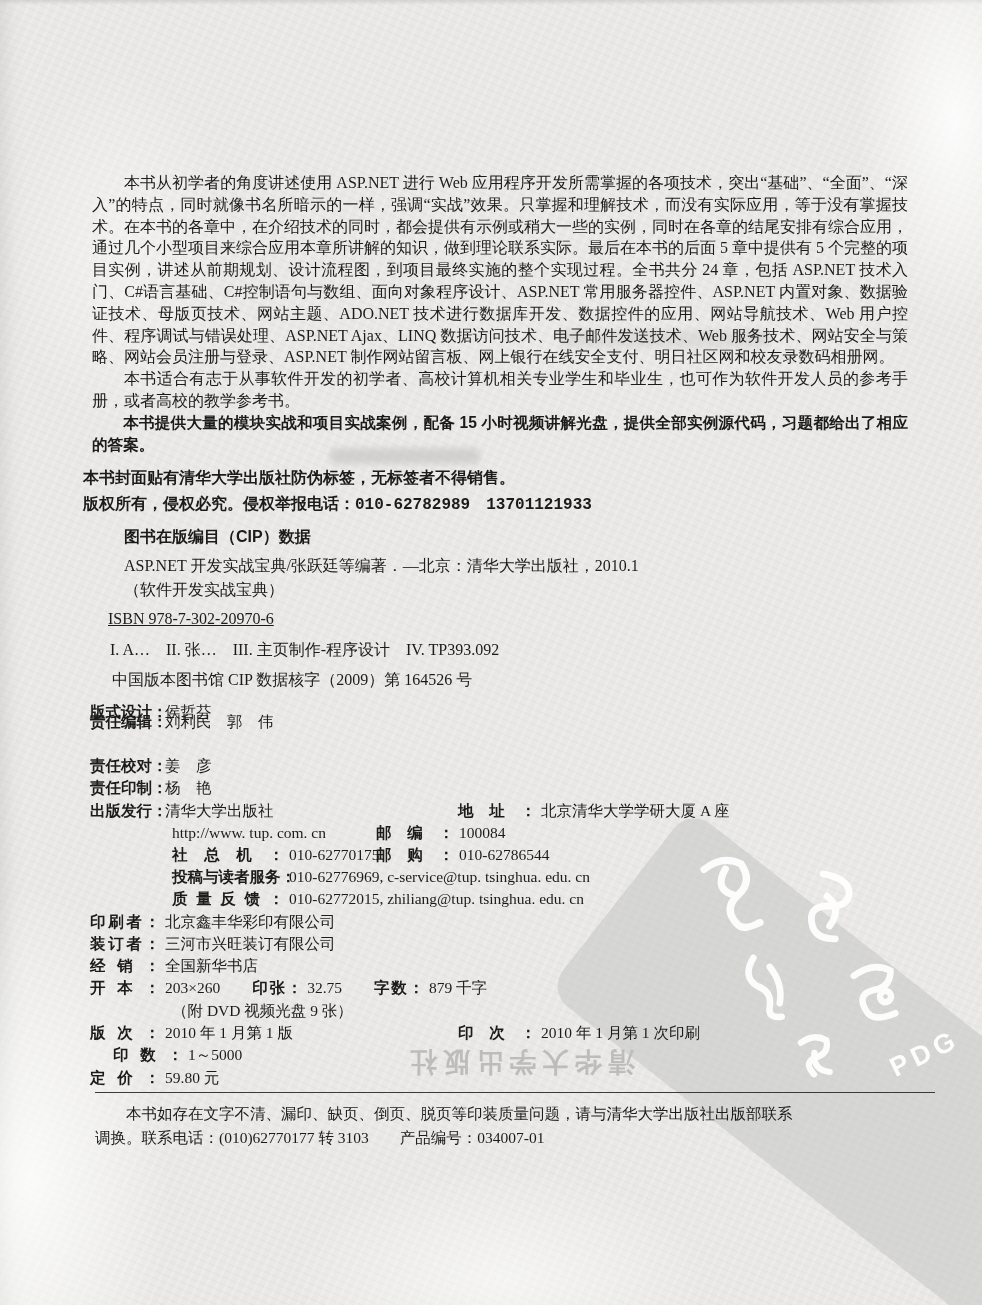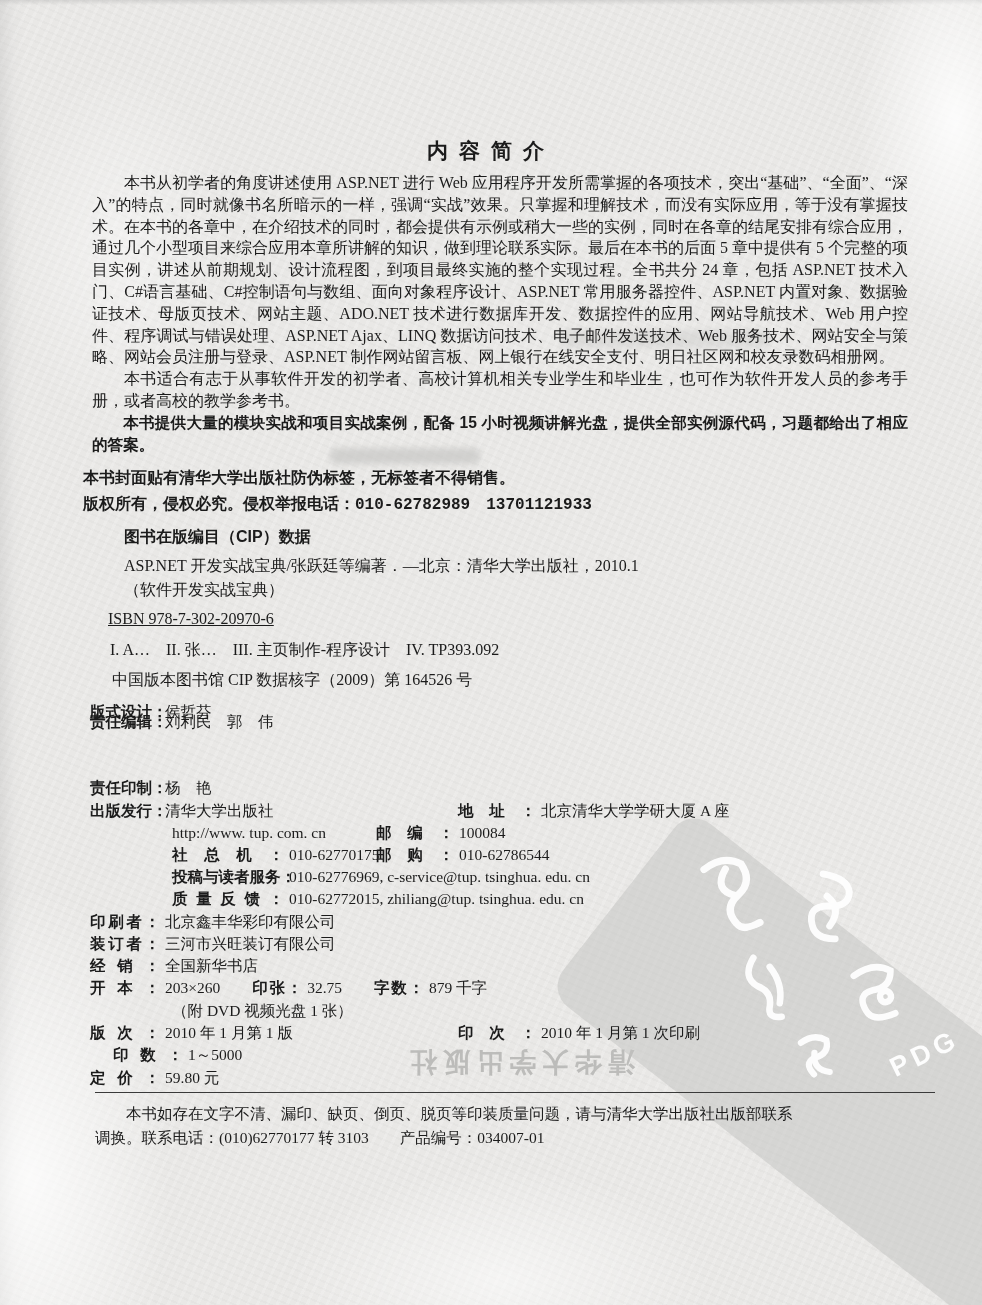--- a/index.html
+++ b/index.html
@@ -105,21 +105,20 @@
     </svg>
   </div>
   <div class="seal" style="left:792px;top:1028px;transform:rotate(-20deg);">
     <svg width="56" height="62" viewBox="0 0 60 80" fill="none" stroke="#ffffff" stroke-width="8" stroke-linecap="round">
       <path d="M14 12 q20 -6 32 8 q-2 18 -22 16 q-16 2 -8 20"></path>
         <path d="M26 30 q-10 20 10 30"></path>
     </svg>
   </div>
   <div class="abs wm-text">PDG</div>
 
-  <div class="abs title">内容简介</div>
 
   <div class="abs intro">
     <p>本书从初学者的角度讲述使用 ASP.NET 进行 Web 应用程序开发所需掌握的各项技术，突出“基础”、“全面”、“深入”的特点，同时就像书名所暗示的一样，强调“实战”效果。只掌握和理解技术，而没有实际应用，等于没有掌握技术。在本书的各章中，在介绍技术的同时，都会提供有示例或稍大一些的实例，同时在各章的结尾安排有综合应用，通过几个小型项目来综合应用本章所讲解的知识，做到理论联系实际。最后在本书的后面 5 章中提供有 5 个完整的项目实例，讲述从前期规划、设计流程图，到项目最终实施的整个实现过程。全书共分 24 章，包括 ASP.NET 技术入门、C#语言基础、C#控制语句与数组、面向对象程序设计、ASP.NET 常用服务器控件、ASP.NET 内置对象、数据验证技术、母版页技术、网站主题、ADO.NET 技术进行数据库开发、数据控件的应用、网站导航技术、Web 用户控件、程序调试与错误处理、ASP.NET Ajax、LINQ 数据访问技术、电子邮件发送技术、Web 服务技术、网站安全与策略、网站会员注册与登录、ASP.NET 制作网站留言板、网上银行在线安全支付、明日社区网和校友录数码相册网。</p>
     <p>本书适合有志于从事软件开发的初学者、高校计算机相关专业学生和毕业生，也可作为软件开发人员的参考手册，或者高校的教学参考书。</p>
     <p class="strong">本书提供大量的模块实战和项目实战案例，配备 15 小时视频讲解光盘，提供全部实例源代码，习题都给出了相应的答案。</p>
   </div>
 
   <div class="abs notice" style="top:468px;">本书封面贴有清华大学出版社防伪标签，无标签者不得销售。</div>
   <div class="abs notice" style="top:494px;">版权所有，侵权必究。侵权举报电话：010-62782989　13701121933</div>
 
@@ -128,20 +127,23 @@
   <div class="abs cip-line" style="left:124px;top:580px;">（软件开发实战宝典）</div>
   <div class="abs cip-line" style="left:108px;top:610px;text-decoration:underline;">ISBN 978-7-302-20970-6</div>
   <div class="abs cip-line" style="left:110px;top:640px;">I. A…　II. 张…　III. 主页制作-程序设计　IV. TP393.092</div>
   <div class="abs cip-line" style="left:112px;top:670px;">中国版本图书馆 CIP 数据核字（2009）第 164526 号</div>
 
   <div class="abs colophon-row" style="top:713px;">
     <span class="lbl">责任编辑</span><span class="val">刘利民　郭　伟</span>
   </div>
   <div class="abs colophon-row" style="top:703px;">
     <span class="lbl">版式设计</span><span class="val">侯哲芬</span>
+  </div>
+  <div class="abs colophon-row" style="top:757px;">
+    <span class="lbl">责任校对</span><span class="val">姜　彦</span>
   </div>
   <div class="abs colophon-row" style="top:779px;">
     <span class="lbl">责任印制</span><span class="val">杨　艳</span>
   </div>
   <div class="abs colophon-row" style="top:802px;">
     <span class="lbl">出版发行</span><span class="val">清华大学出版社</span>
     <span class="col2"><span class="lbl2">地址</span><span class="val">北京清华大学学研大厦 A 座</span></span>
   </div>
   <div class="abs colophon-row indent" style="top:824px;">
     <span class="val" style="margin-left:0;">http://www. tup. com. cn</span>
@@ -165,21 +167,21 @@
   </div>
   <div class="abs colophon-row" style="top:957px;">
     <span class="lbl">经销</span><span class="val">全国新华书店</span>
   </div>
   <div class="abs colophon-row" style="top:979px;">
     <span class="lbl">开本</span><span class="val">203×260</span>
     <span class="lblin">印张</span><span class="val">32.75</span>
     <span class="lblin">字数</span><span class="val">879 千字</span>
   </div>
   <div class="abs colophon-row indent" style="top:1002px;">
-    <span class="val" style="margin-left:0;">（附 DVD 视频光盘 1 张）</span>
+    <span class="val" style="margin-left:0;">（附 DVD 视频光盘 9 张）</span>
   </div>
   <div class="abs colophon-row" style="top:1024px;">
     <span class="lbl">版次</span><span class="val">2010 年 1 月第 1 版</span>
     <span class="col2"><span class="lbl2">印次</span><span class="val">2010 年 1 月第 1 次印刷</span></span>
   </div>
   <div class="abs colophon-row" style="top:1046px;padding-left:23px;">
     <span class="lbl">印数</span><span class="val">1～5000</span>
   </div>
   <div class="abs colophon-row" style="top:1069px;">
     <span class="lbl">定价</span><span class="val">59.80 元</span>

